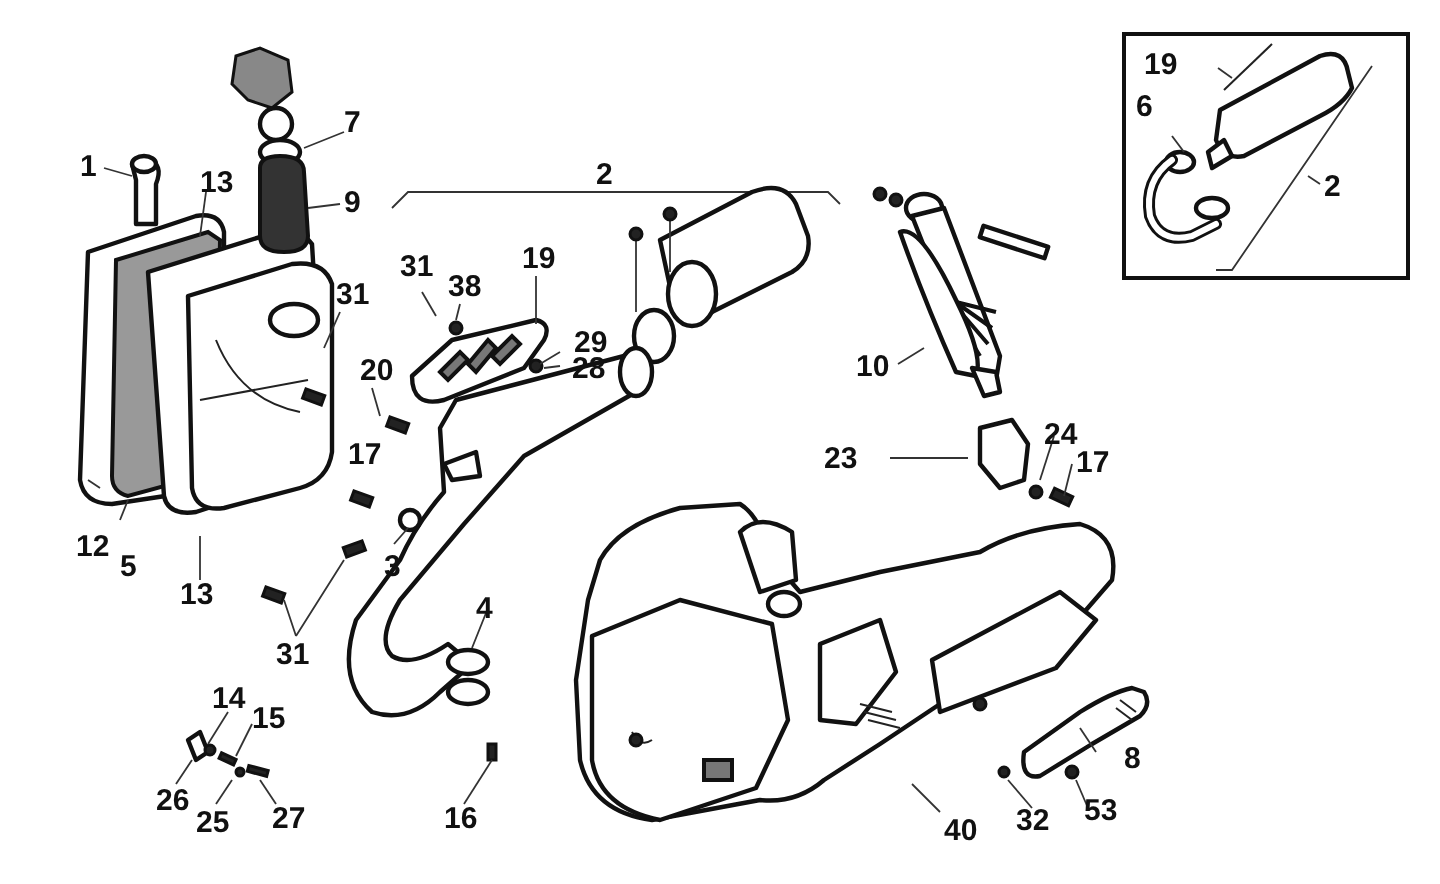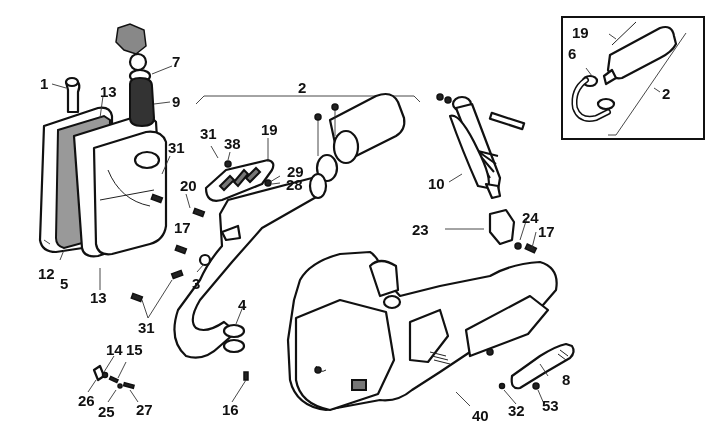--- a/index.html
+++ b/index.html
@@ -198,21 +198,21 @@
 <span class="lbl" style="left:538px;top:224px">17</span>
 <span class="lbl" style="left:412px;top:222px">23</span>
 <span class="lbl" style="left:522px;top:210px">24</span>
 <span class="lbl" style="left:38px;top:266px">12</span>
 <span class="lbl" style="left:60px;top:276px">5</span>
 <span class="lbl" style="left:90px;top:290px">13</span>
 <span class="lbl" style="left:192px;top:276px">3</span>
 <span class="lbl" style="left:238px;top:297px">4</span>
 <span class="lbl" style="left:138px;top:320px">31</span>
 <span class="lbl" style="left:106px;top:342px">14</span>
-<span class="lbl" style="left:126px;top:342px">15</span>
+<span class="lbl" style="left:126px;top:352px">15</span>
 <span class="lbl" style="left:78px;top:393px">26</span>
 <span class="lbl" style="left:98px;top:404px">25</span>
 <span class="lbl" style="left:136px;top:402px">27</span>
 <span class="lbl" style="left:222px;top:402px">16</span>
 <span class="lbl" style="left:472px;top:408px">40</span>
 <span class="lbl" style="left:562px;top:372px">8</span>
 <span class="lbl" style="left:508px;top:403px">32</span>
 <span class="lbl" style="left:542px;top:398px">53</span>
 </div>
 

